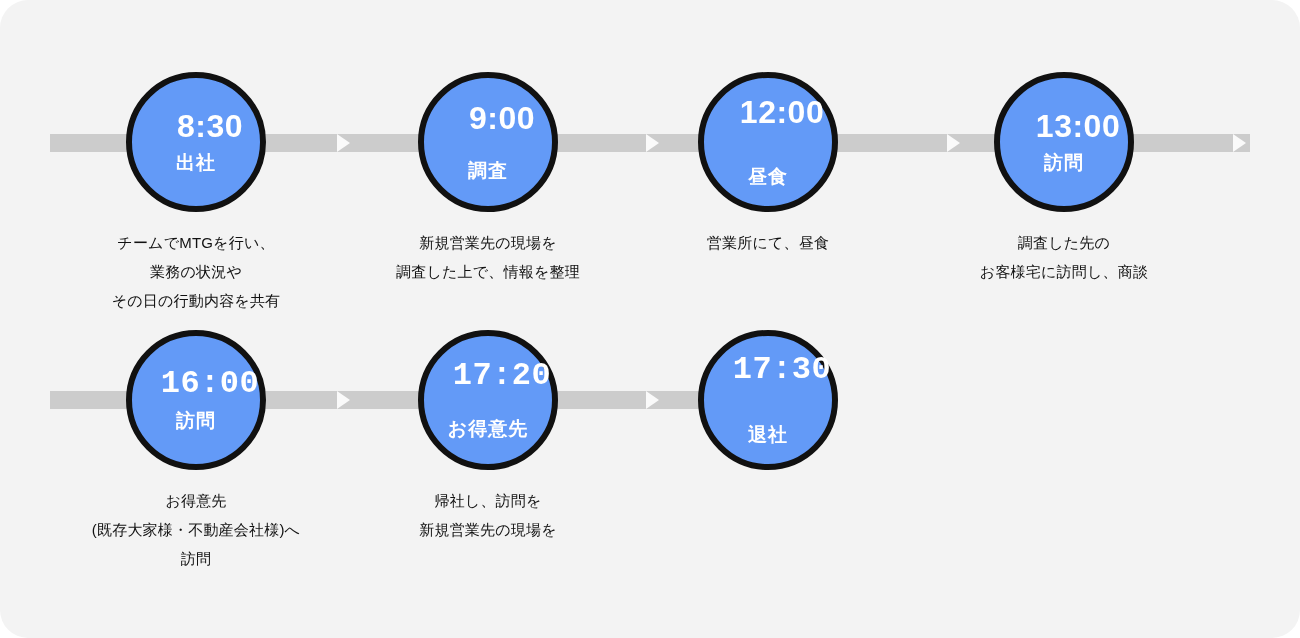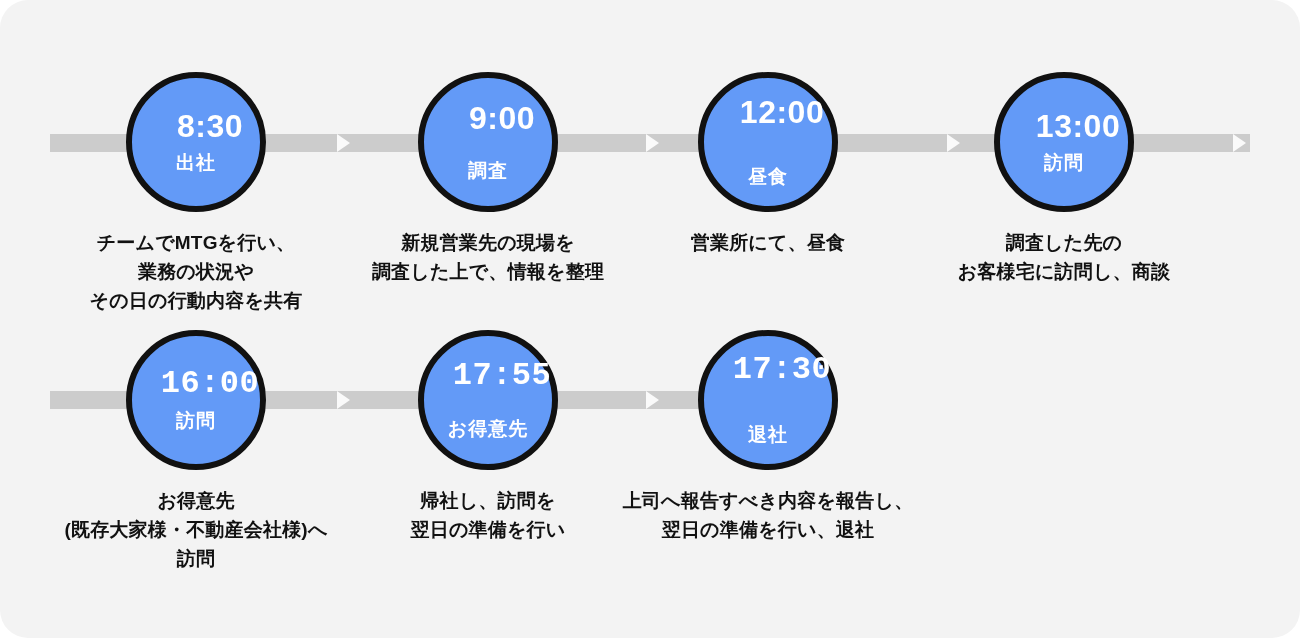--- a/index.html
+++ b/index.html
@@ -59,22 +59,22 @@
     font-weight: 700;
     margin-top: 5px;
     letter-spacing: 1px;
   }
   .node-desc {
     position: absolute;
     width: 380px;
     transform: translateX(-50%);
     text-align: center;
     color: #111111;
-    font-size: 19px;
-    font-weight: 700;
+    font-size: 15px;
+    font-weight: 400;
     line-height: 29px;
     white-space: pre-line;
     letter-spacing: 0.2px;
   }
   
   .cx1 { left: 196px; }
   .cx2 { left: 488px; gap: 16px; }
   .cx3 { left: 768px; gap: 28px; }
   .cx4 { left: 1064px; align-items: center; }
   .row1-circle { top: 142px; }
@@ -127,26 +127,24 @@
 
   <div class="node-circle cx1 row2-circle">
     <span class="node-time">16:00</span>
     <span class="node-label">訪問</span>
   </div>
   <div class="node-desc cx1 row2-desc">お得意先
 (既存大家様・不動産会社様)へ
 訪問</div>
 
   <div class="node-circle cx2 row2-circle">
-    <span class="node-time">17:55</span>
+    <span class="node-time">17:20</span>
     <span class="node-label">お得意先</span>
   </div>
   <div class="node-desc cx2 row2-desc">帰社し、訪問を
-翌日の準備を行い</div>
+新規営業先の現場を</div>
 
   <div class="node-circle cx3 row2-circle">
     <span class="node-time">17:30</span>
     <span class="node-label">退社</span>
   </div>
-  <div class="node-desc cx3 row2-desc">上司へ報告すべき内容を報告し、
-翌日の準備を行い、退社</div>
 
 </div>
 
 </body></html>

